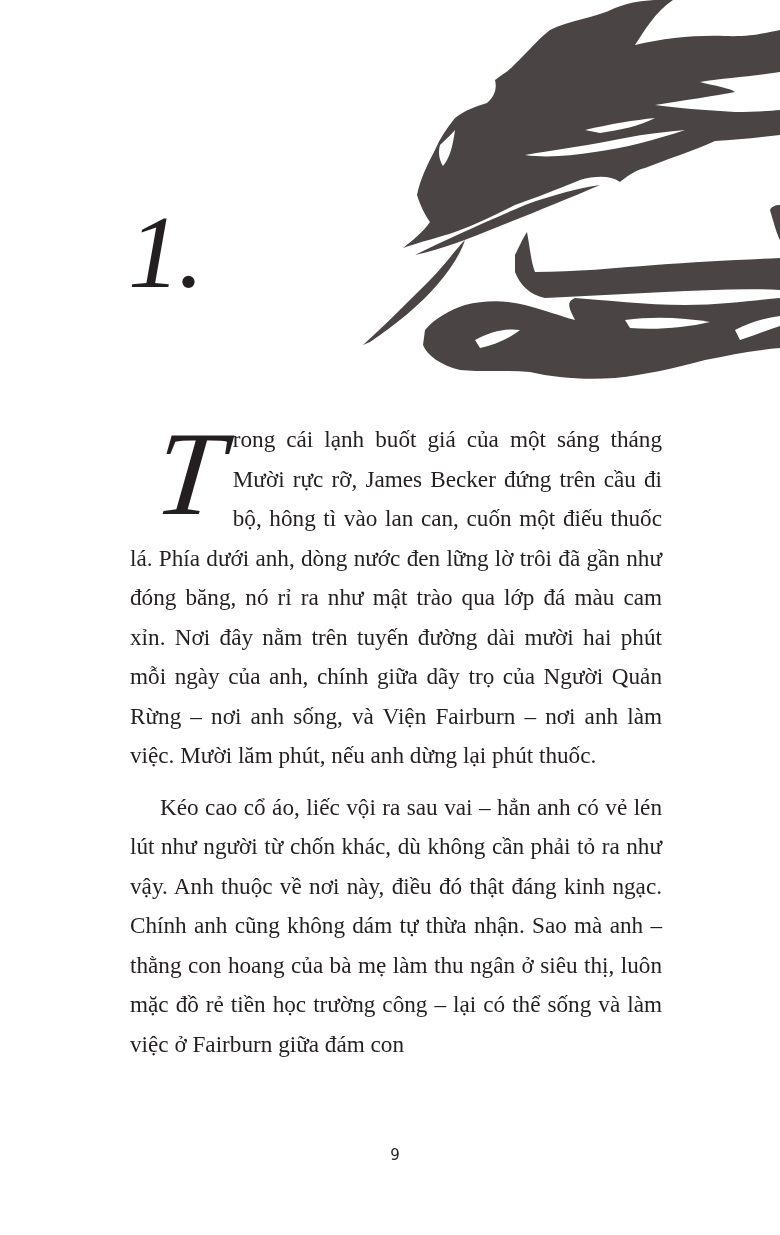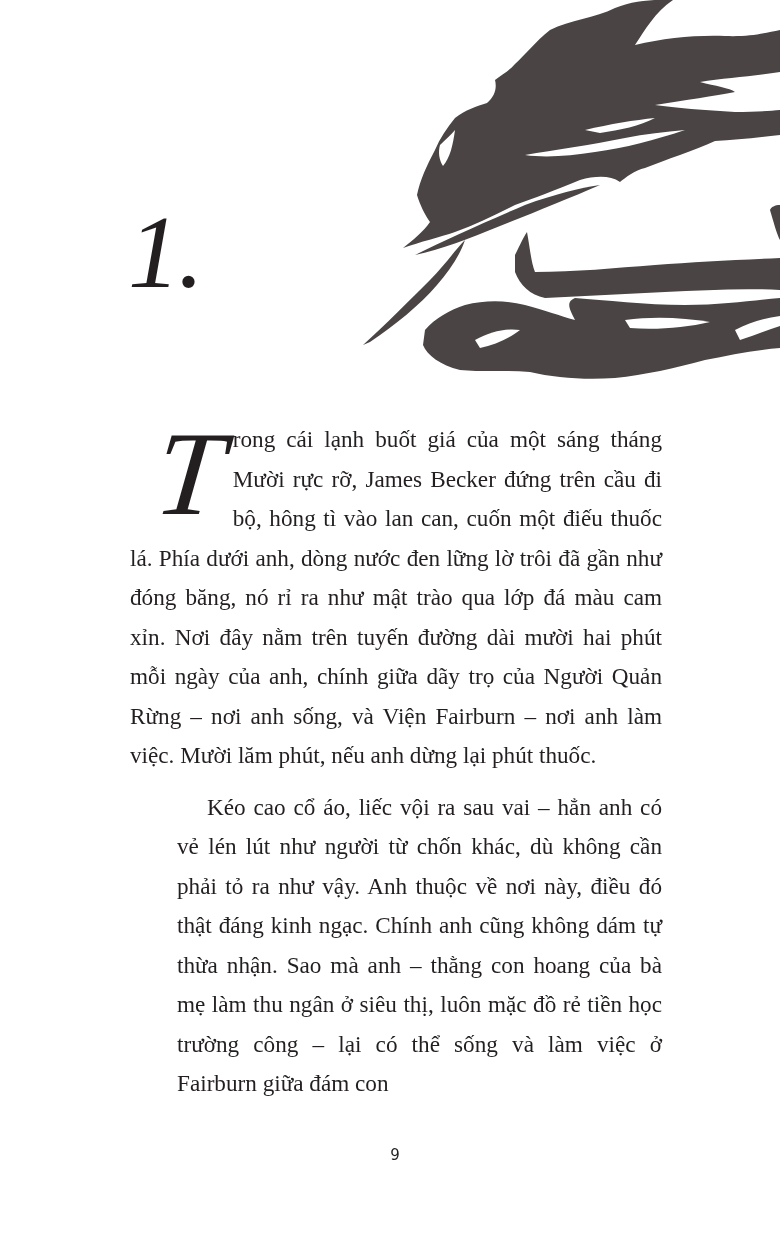--- a/index.html
+++ b/index.html
@@ -23,21 +23,21 @@
       font-family: "Liberation Serif", "DejaVu Serif", serif;
       font-size: 23.2px; line-height: 39.5px; color: #231f20;
     }
     .body-text p { text-align: justify; text-align-last: left; }
     .para-1 { position: relative; }
     .drop-cap {
       float: left; font-style: italic; font-size: 120px; line-height: 92px;
       height: 102px; margin: 8px 10px 0 26px; color: #231f20;
       transform: skewX(-6deg);
     }
-    .para-2 { text-indent: 30px; margin-top: 12px; margin-left: 47px; }
+    .para-2 { text-indent: 30px; margin-top: 12px; }
 
     .page-number {
       position: absolute; left: 0; width: 790px; top: 1146px; text-align: center;
       font-family: "DejaVu Sans", "Liberation Sans", sans-serif; font-size: 15px; color: #231f20;
     }
   </style>
 </head>
 <body>
 
 <div class="illustration">

